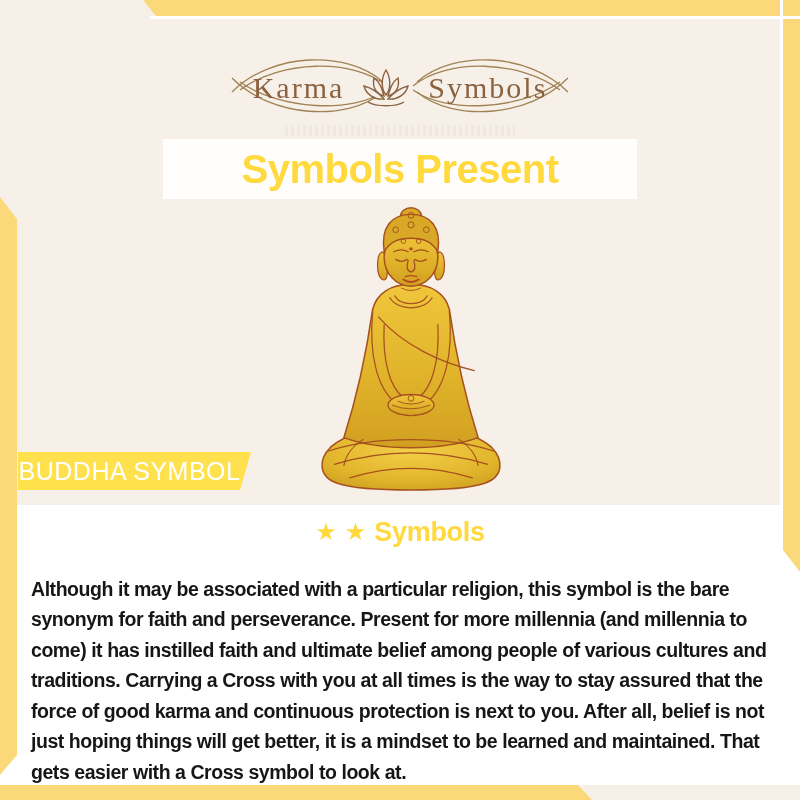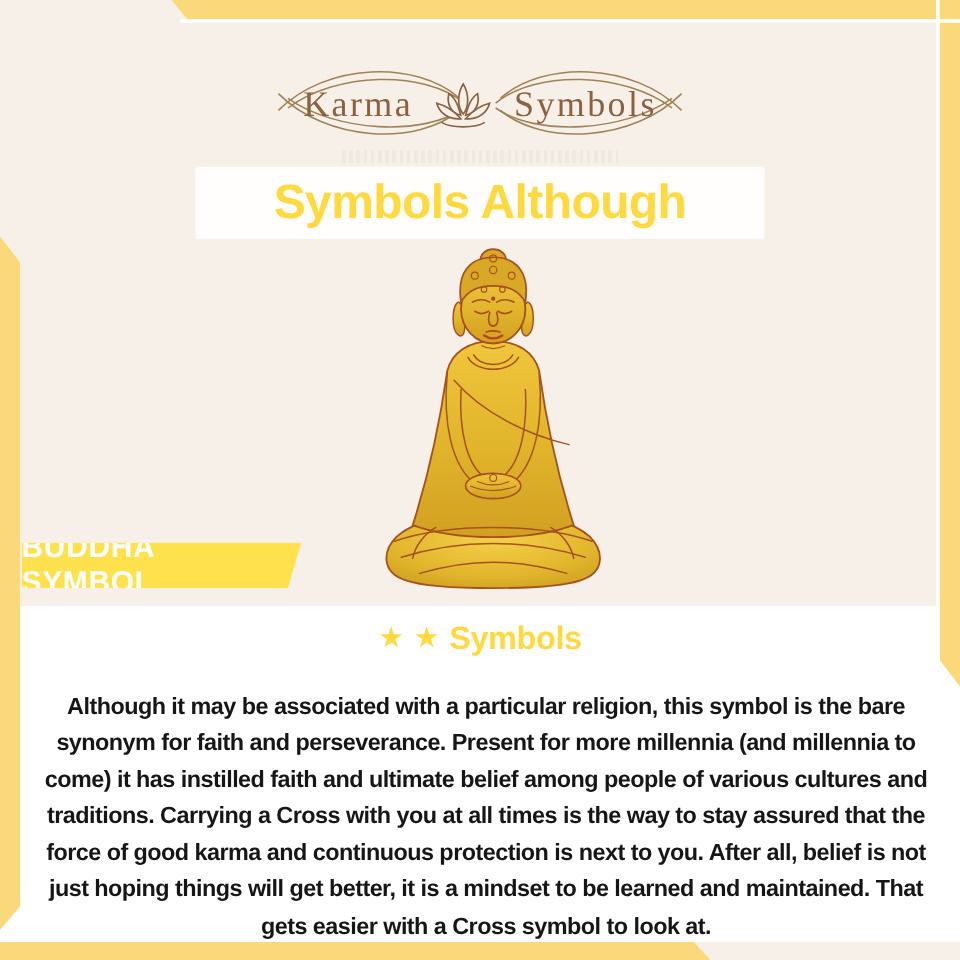--- a/index.html
+++ b/index.html
@@ -41,34 +41,34 @@
     display:flex;align-items:center;justify-content:center;}
   .headline-title{font-size:40px;font-weight:700;color:#FFD93E;letter-spacing:-.5px;}
 
   
   .buddha{position:absolute;left:295px;top:200px;width:232px;height:297px;}
 
   
   .ribbon{position:absolute;left:18px;top:452px;width:233px;height:38px;background:#FFE14D;
     clip-path:polygon(0 0,100% 0,calc(100% - 11px) 100%,0 100%);
     display:flex;align-items:center;justify-content:center;}
-  .ribbon-label{font-size:25px;font-weight:700;color:#FFFFFF;letter-spacing:.5px;
+  .ribbon-label{font-size:25px;font-weight:400;color:#FFFFFF;letter-spacing:.5px;
     padding-right:10px;}
 
   
   .traits{position:absolute;left:0;top:514px;width:800px;height:36px;
     display:flex;align-items:center;justify-content:center;color:#FFD93E;}
   .trait-star{font-size:24px;margin-right:8px;line-height:36px;}
   .trait-label{font-size:27px;font-weight:700;letter-spacing:-.3px;line-height:36px;}
   .trait-label.first{margin-right:1px;}
 
   
   .description{position:absolute;left:31px;top:554px;width:748px;
     font-size:19.5px;font-weight:700;color:#161616;letter-spacing:-.45px;
-    line-height:30.5px;text-align:center;}
+    line-height:30.5px;text-align:left;}
 </style>
 </head>
 <body>
 
 <div class="canvas">
 
   <div class="section-white"></div>
   <div class="section-bottom-cream"></div>
 
   <div class="strip strip-top"></div>
@@ -97,21 +97,21 @@
       <path d="M6 21 C8 29 16 35 26 34 C20 27 14 23 6 21 Z"></path>
       <path d="M50 21 C48 29 40 35 30 34 C36 27 42 23 50 21 Z"></path>
       <path d="M10 37 C18 42 38 42 46 37" fill="none"></path>
     </svg>
     <span class="logo-word">Symbols</span>
   </div>
 
   <div class="watermark"></div>
 
   <div class="headline-band">
-    <span class="headline-title">Symbols Although</span>
+    <span class="headline-title">Symbols Present</span>
   </div>
 
   <svg class="buddha" viewBox="0 0 240 310">
     <defs>
       <linearGradient id="goldv" x1="0" y1="0" x2="0" y2="1">
         <stop offset="0" stop-color="#F0C63C"></stop>
         <stop offset="0.5" stop-color="#E2B62C"></stop>
         <stop offset="1" stop-color="#D2A021"></stop>
       </linearGradient>
       <radialGradient id="goldr" cx="0.5" cy="0.35" r="0.8">

